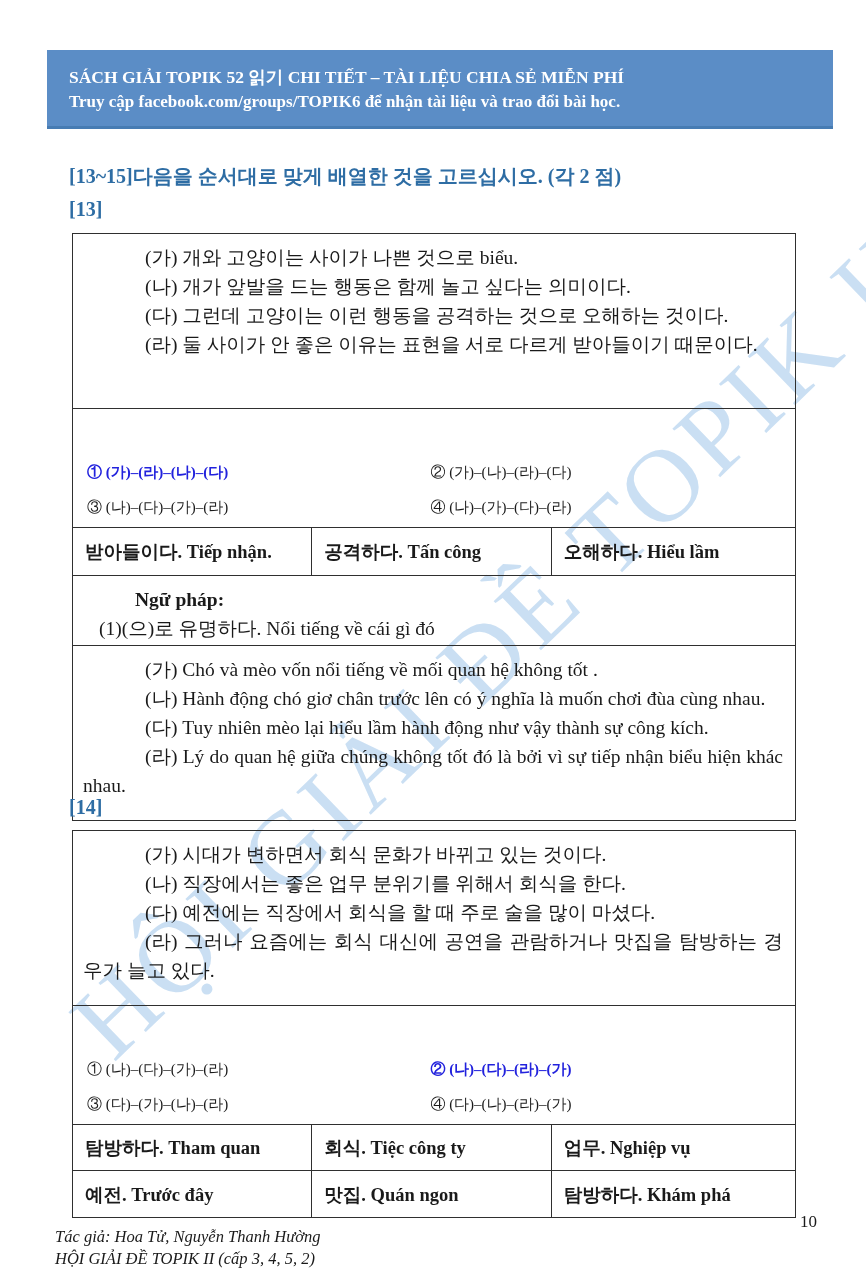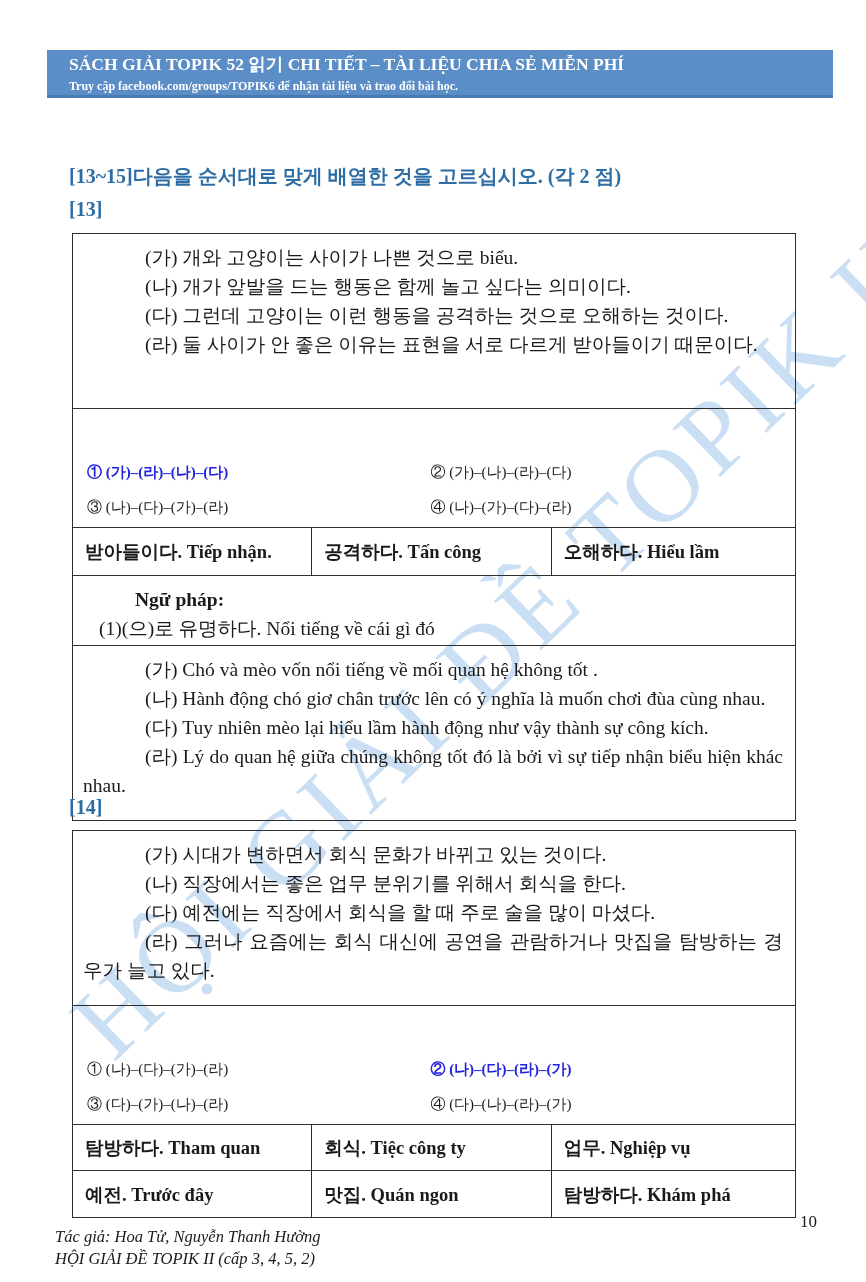--- a/index.html
+++ b/index.html
@@ -22,31 +22,31 @@
     opacity: 0.75;
     transform: rotate(-44deg);
     white-space: nowrap;
     pointer-events: none;
     z-index: 0;
   }
   .content { position: relative; z-index: 1; }
   .banner {
     position: absolute;
     left: 47px; top: 50px;
-    width: 786px; height: 48px;
+    width: 786px; height: 79px;
     background: var(--banner-bg, #5b8dc6);
     border-bottom: 3px solid #477cb3;
     color: var(--banner-text, #ffffff);
     display: flex; flex-direction: column; justify-content: center;
     padding-left: 22px;
     gap: 3px;
     font-weight: bold;
   }
   .banner .ln1 { font-size: 17.5px; }
-  .banner .ln2 { font-size: 12px; }
+  .banner .ln2 { font-size: 17px; }
   .instructions {
     position: absolute;
     left: 69px; top: 163px;
     width: 770px;
     font-size: 20px; font-weight: bold;
     color: var(--heading-blue, #2e6da4);
   }
   .qlabel {
     position: absolute;
     left: 69px;

